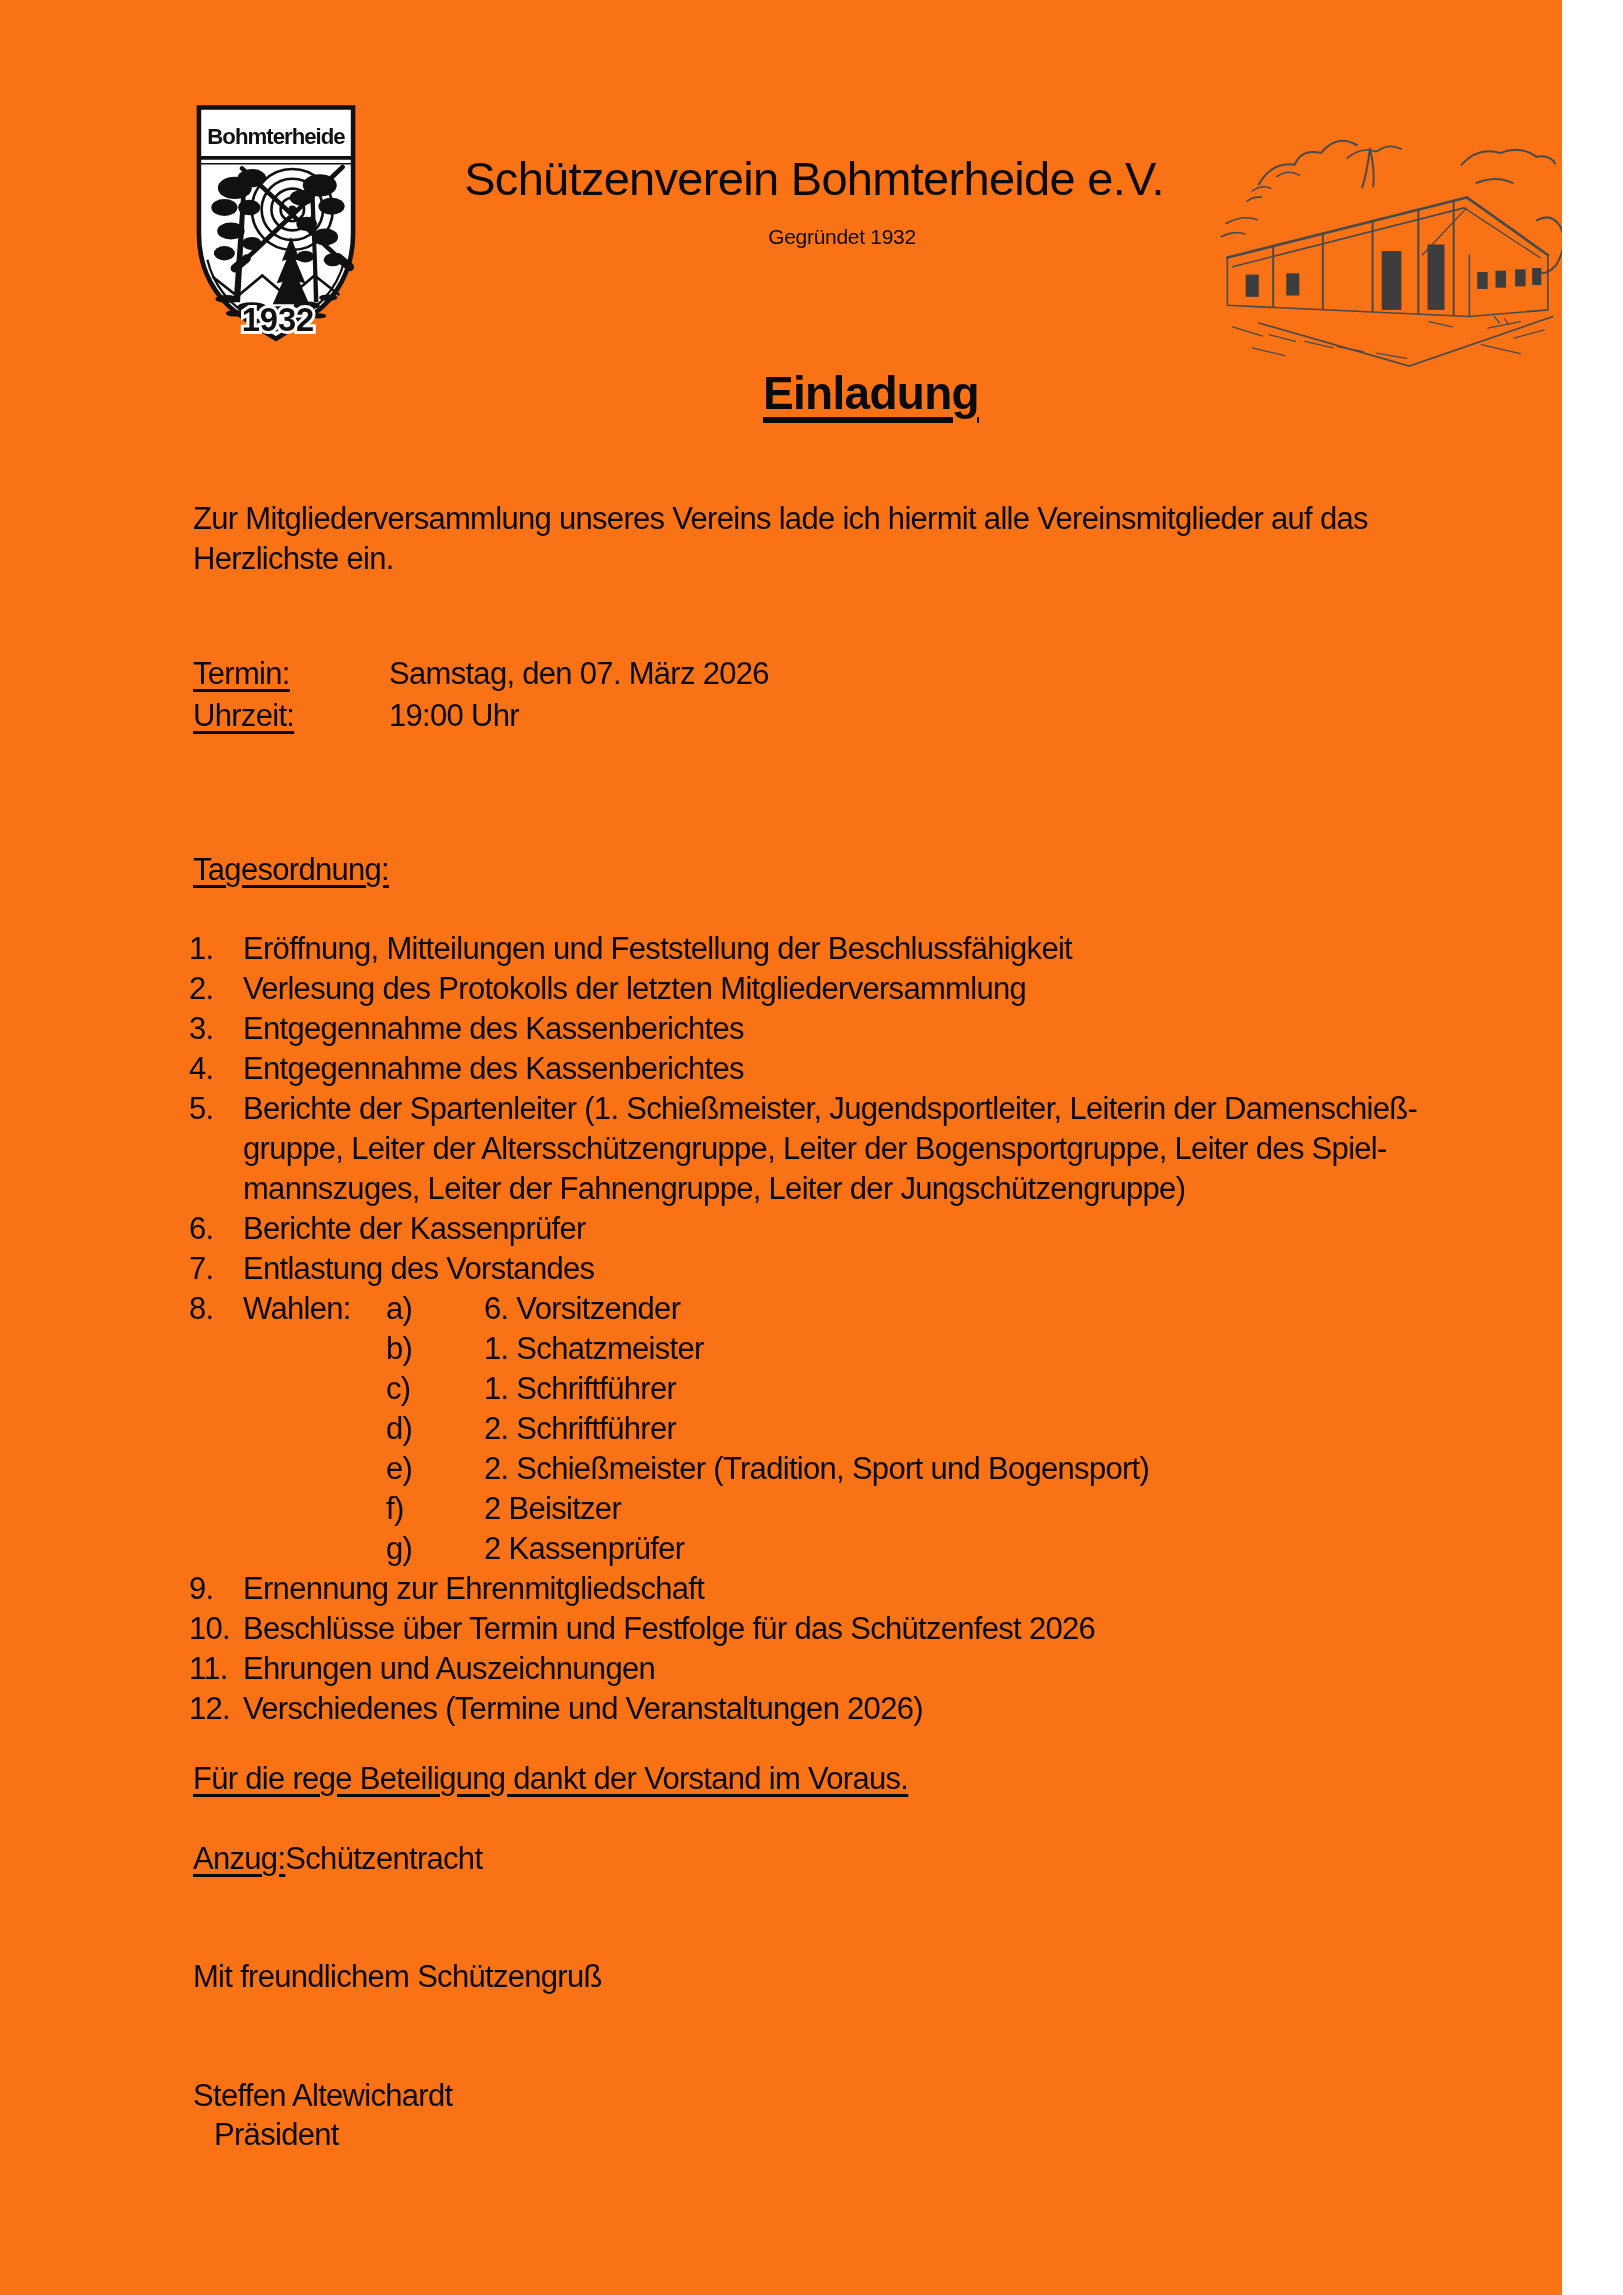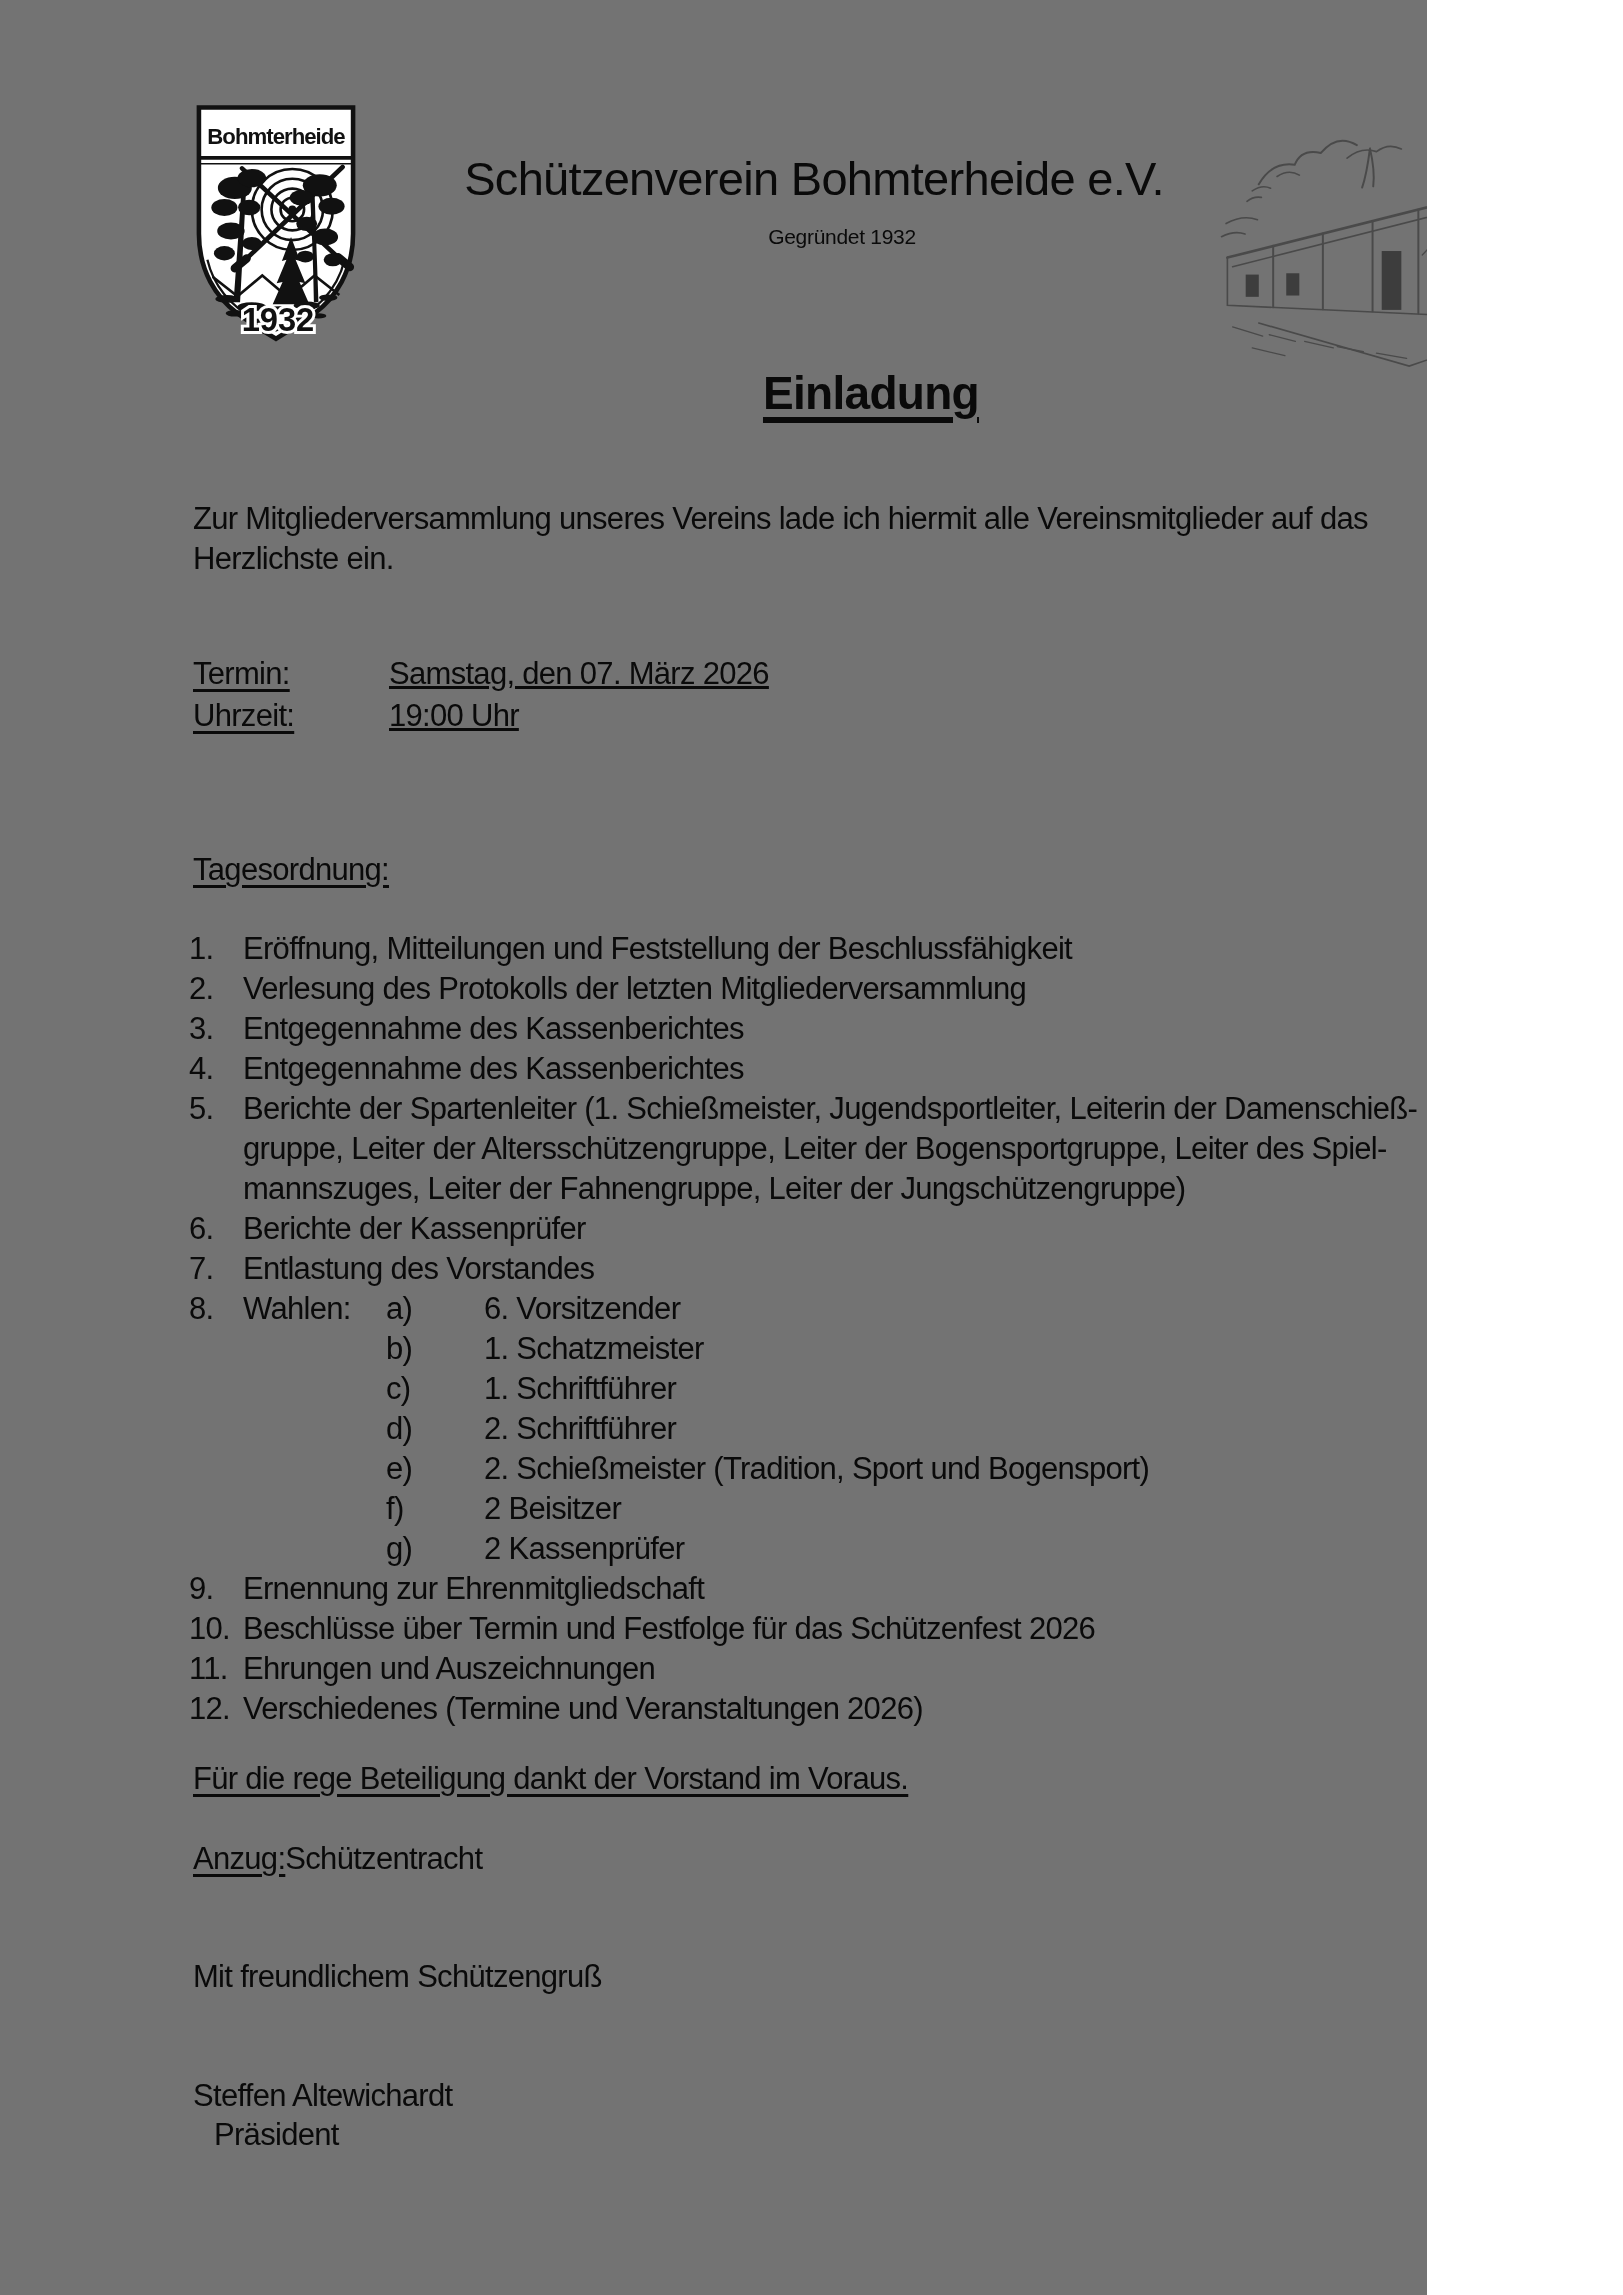--- a/index.html
+++ b/index.html
@@ -1,34 +1,34 @@
 <!DOCTYPE html>
 <html style="font-size:10.5px"><head>
 <meta charset="utf-8">
 <style>
   html,body{margin:0;padding:0;background:#ffffff;}
-  .page{position:relative;width:1427px;height:2295px;background:#737373;overflow:hidden;
+  .page{position:relative;width:1562px;height:2295px;background:#f97316;overflow:hidden;
         font-family:"Liberation Sans","DejaVu Sans",sans-serif;color:#0a0a0a;}
   .abs{position:absolute;}
   .body-text{font-size:31px;line-height:40px;letter-spacing:-0.7px;}
   .u{text-decoration:underline;text-decoration-thickness:2.6px;text-underline-offset:5.2px;}
 
   .crest{left:194px;top:103px;width:164px;height:243px;}
   .h-title{left:814px;top:155px;transform:translateX(-50%);font-size:47px;line-height:1;
            white-space:nowrap;letter-spacing:-0.7px;}
   .h-sub{left:842px;top:226px;transform:translateX(-50%);font-size:21px;line-height:1;
          white-space:nowrap;letter-spacing:-0.3px;}
   .sketch{left:1213px;top:85px;width:361px;height:285px;}
   .doc-title{left:871px;top:370px;transform:translateX(-50%);font-size:46px;font-weight:bold;
              line-height:1;white-space:nowrap;letter-spacing:-0.7px;
              text-decoration:underline;text-decoration-thickness:5.9px;text-underline-offset:7.9px;}
   .intro{left:193px;top:499px;}
   .intro div{white-space:nowrap;}
   .details{left:193px;top:653px;}
-  .detail-row{line-height:42px;white-space:nowrap;text-decoration:underline;}
+  .detail-row{line-height:42px;white-space:nowrap;}
   .detail-label{display:inline-block;width:196px;}
   .agenda-head{left:193px;top:850px;}
   .agenda{left:189px;top:929px;}
   .agenda-row{white-space:nowrap;}
   .num{display:inline-block;width:54px;}
   .w-label{display:inline-block;width:143px;}
   .w-letter{display:inline-block;width:98px;}
   .closing{left:193px;top:1759px;}
   .dress{left:193px;top:1839px;}
   .dress .lab{margin-right:0;}

